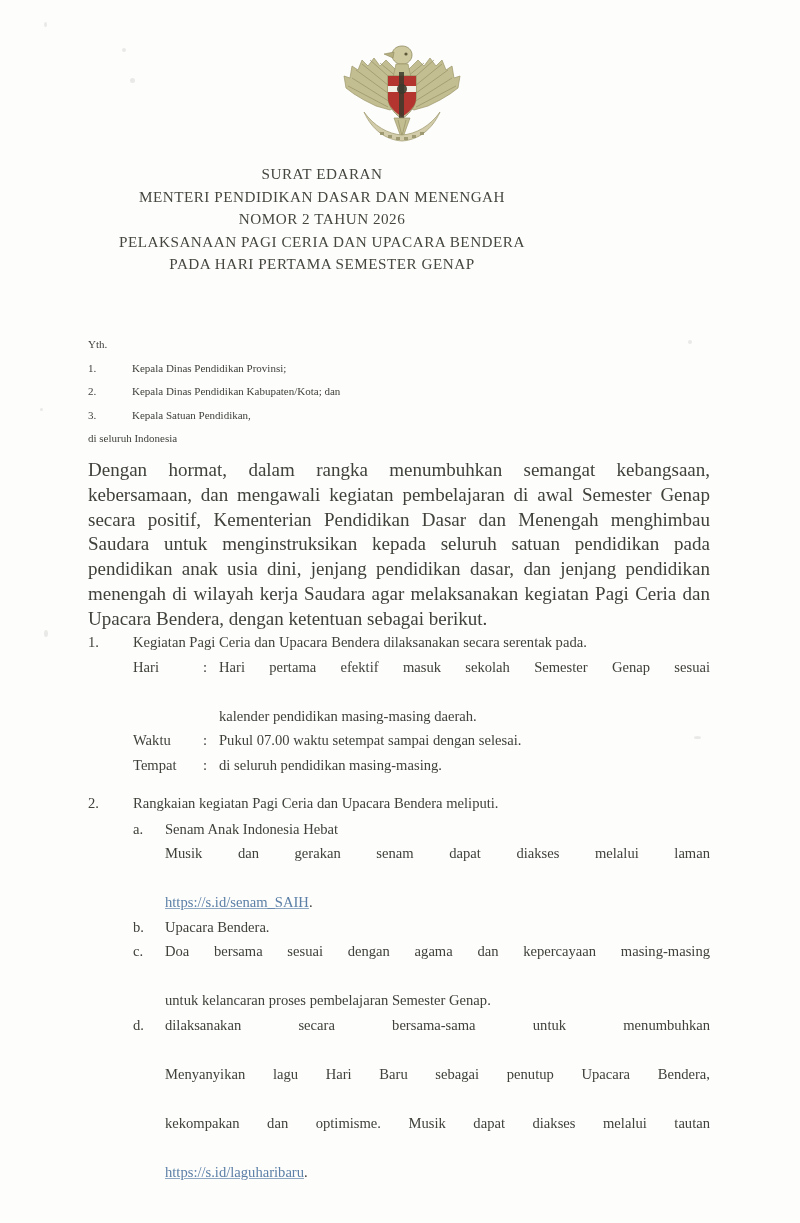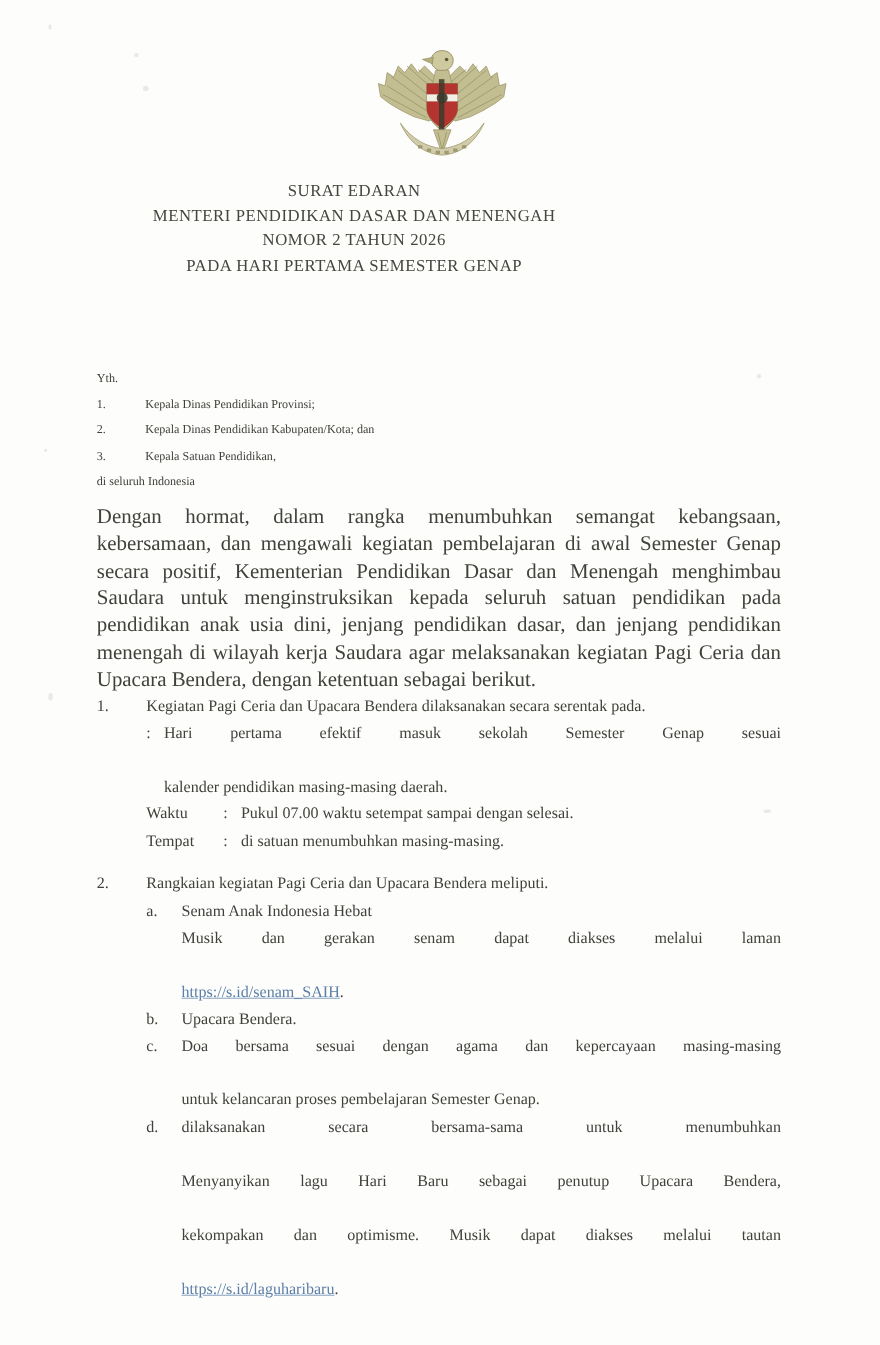--- a/index.html
+++ b/index.html
@@ -215,20 +215,21 @@
             <rect x="84" y="96" width="4" height="3"></rect>
         </g>
       </g>
     </svg>
   </div>
 
   <div class="header">
     <div>SURAT EDARAN</div>
     <div>MENTERI PENDIDIKAN DASAR DAN MENENGAH</div>
     <div>NOMOR 2 TAHUN 2026</div>
+    <div>PELAKSANAAN PAGI CERIA DAN UPACARA BENDERA</div>
     <div>PADA HARI PERTAMA SEMESTER GENAP</div>
   </div>
 
   <div class="recipients">
     <div class="rec-yth">Yth.</div>
     <div class="rec-row">
       <span class="rec-num">1.</span>
       <span class="rec-txt">Kepala Dinas Pendidikan Provinsi;</span>
     </div>
     <div class="rec-row">
@@ -245,37 +246,38 @@
   <div class="para">Dengan hormat, dalam rangka menumbuhkan semangat kebangsaan, kebersamaan, dan mengawali kegiatan pembelajaran di awal Semester Genap secara positif, Kementerian Pendidikan Dasar dan Menengah menghimbau Saudara untuk menginstruksikan kepada seluruh satuan pendidikan pada pendidikan anak usia dini, jenjang pendidikan dasar, dan jenjang pendidikan menengah di wilayah kerja Saudara agar melaksanakan kegiatan Pagi Ceria dan Upacara Bendera, dengan ketentuan sebagai berikut.</div>
 
   <div class="numlist">
 
     <div class="item">
       <span class="item-num">1.</span>
       <div class="item-body">
         <div class="item-lead">Kegiatan Pagi Ceria dan Upacara Bendera dilaksanakan secara serentak pada.</div>
 
         <div class="defrow">
+          <span class="def-label">Hari</span>
           <span class="def-colon">:</span>
           <span class="def-val stretch">
             <span class="justify-line">Hari pertama efektif masuk sekolah Semester Genap sesuai</span>
             <span>kalender pendidikan masing-masing daerah.</span>
           </span>
         </div>
 
         <div class="defrow">
           <span class="def-label">Waktu</span>
           <span class="def-colon">:</span>
           <span class="def-val">Pukul 07.00 waktu setempat sampai dengan selesai.</span>
         </div>
 
         <div class="defrow">
           <span class="def-label">Tempat</span>
           <span class="def-colon">:</span>
-          <span class="def-val">di satuan menumbuhkan masing-masing.</span>
+          <span class="def-val">di seluruh pendidikan masing-masing.</span>
         </div>
       </div>
     </div>
 
     <div class="item" style="margin-top:14px;">
       <span class="item-num">2.</span>
       <div class="item-body">
         <div class="item-lead">Rangkaian kegiatan Pagi Ceria dan Upacara Bendera meliputi.</div>
 
         <div class="sublist">

